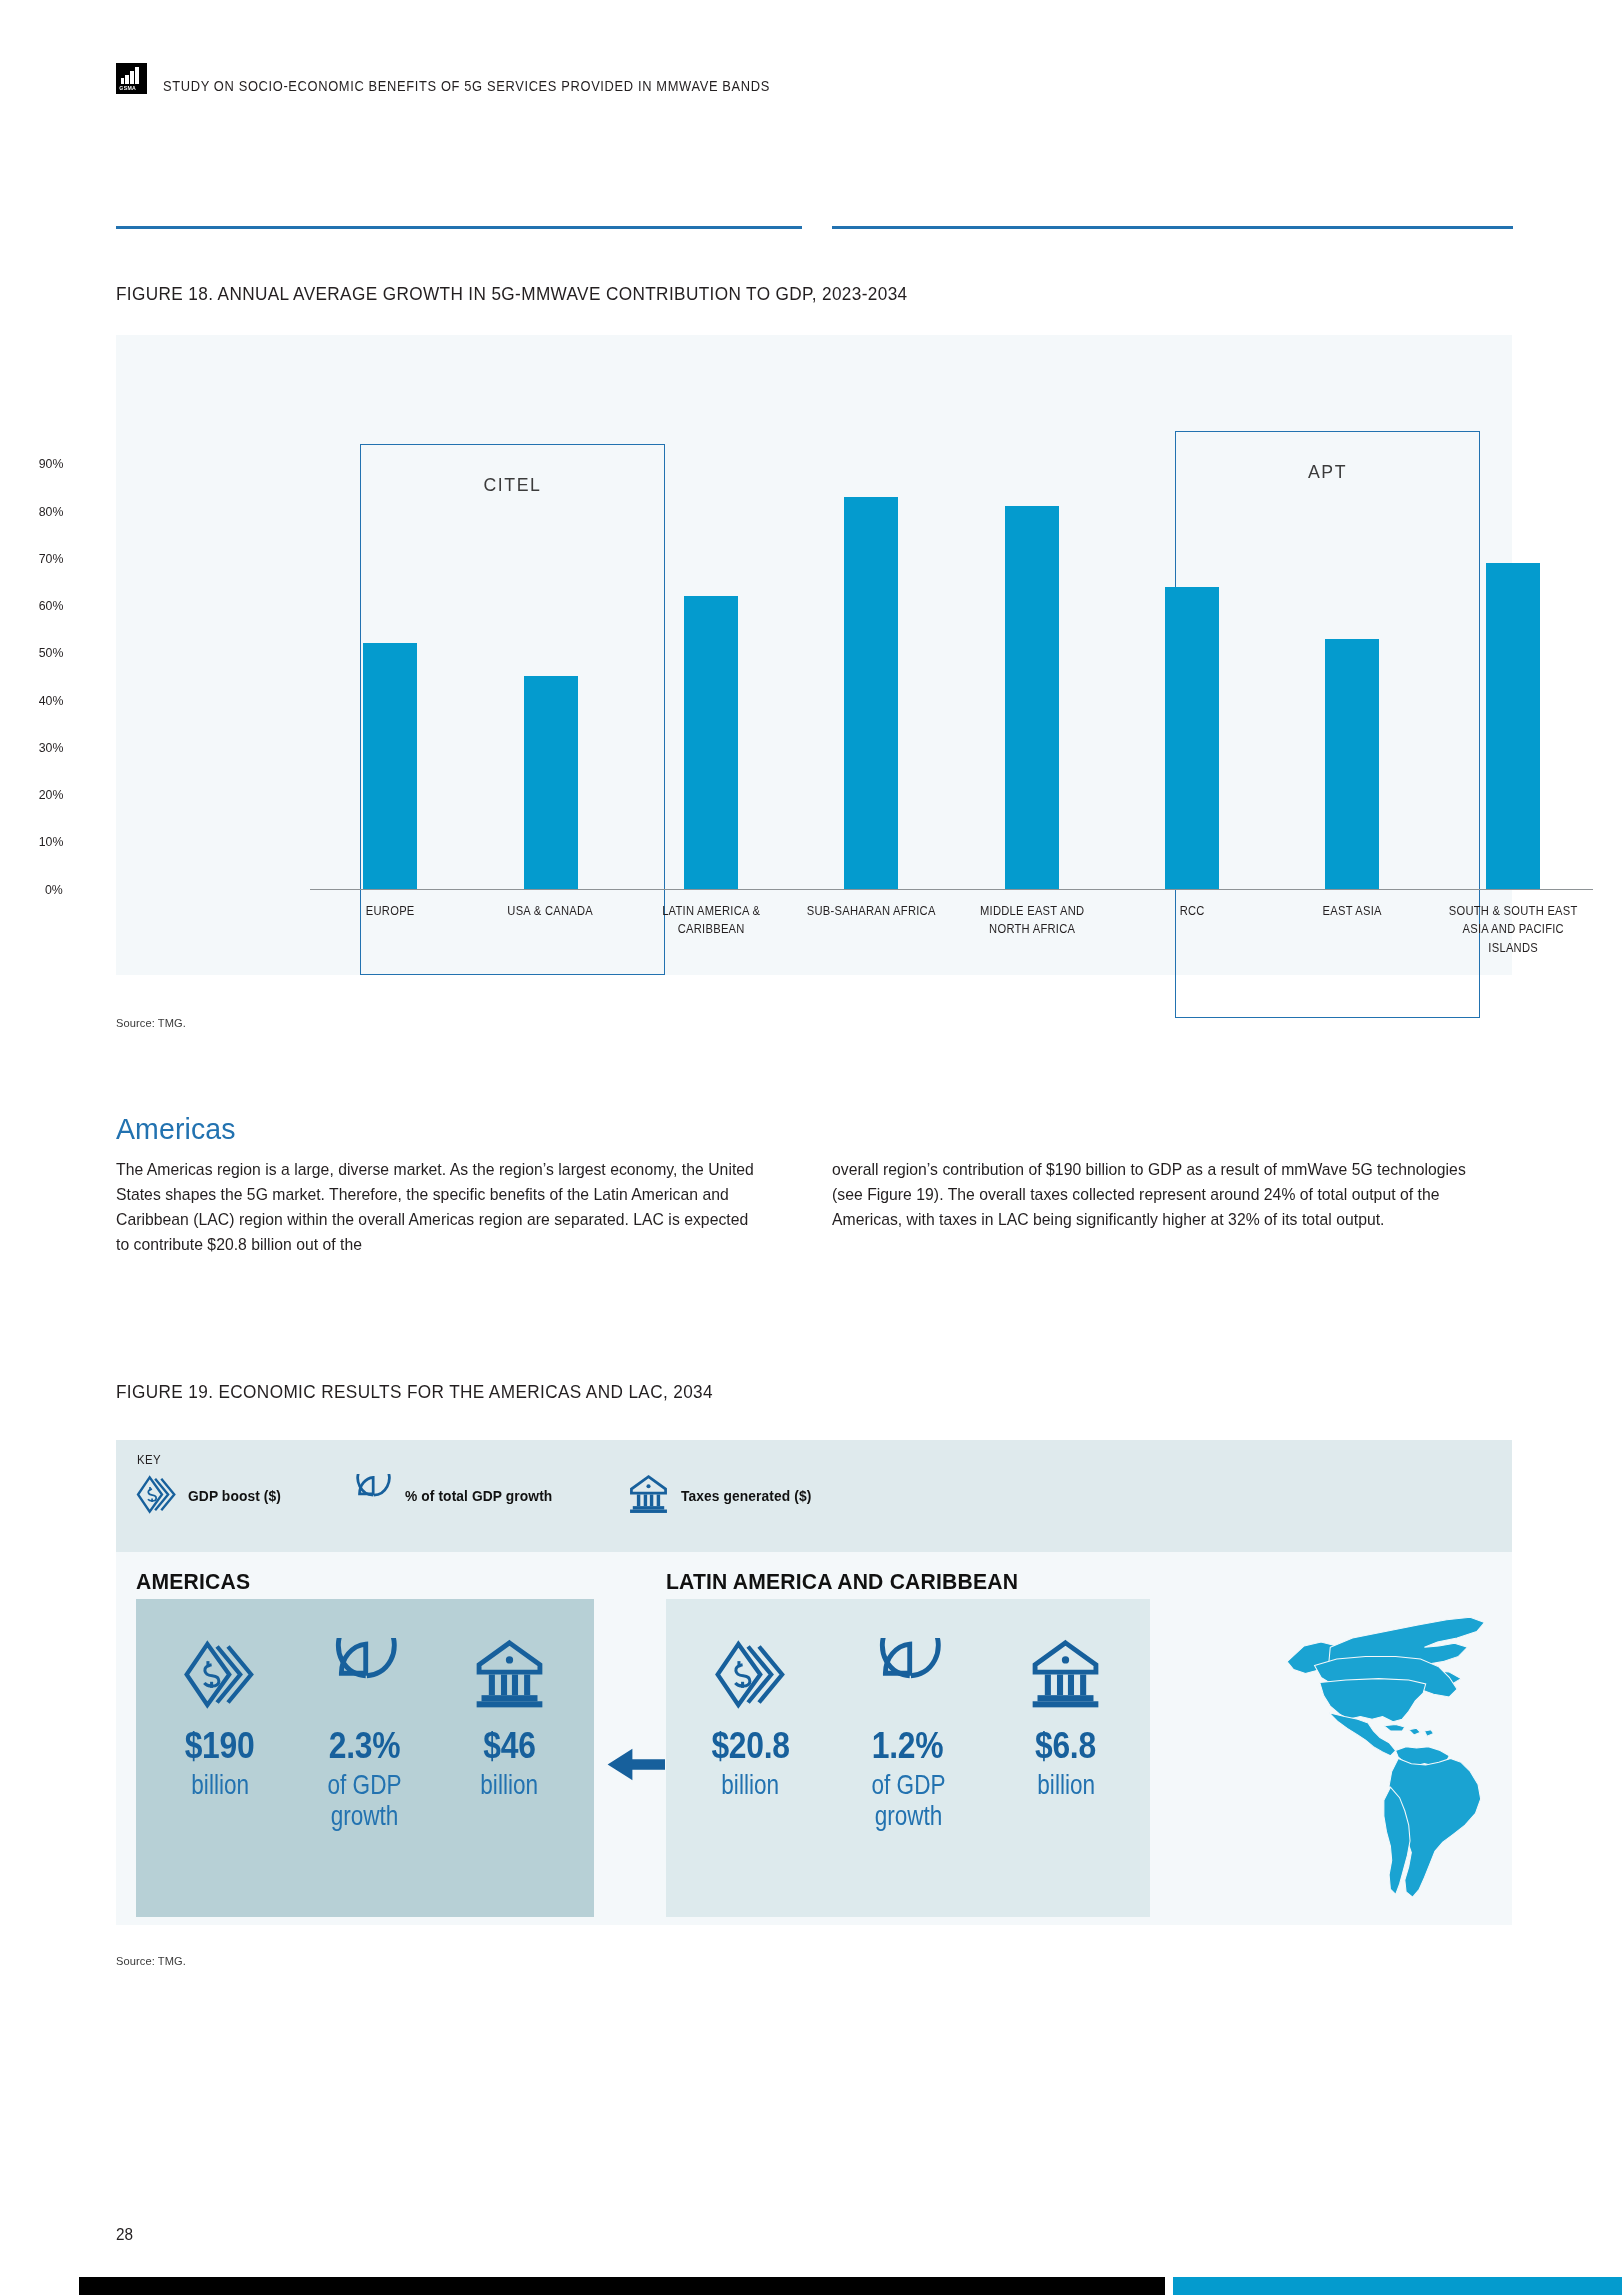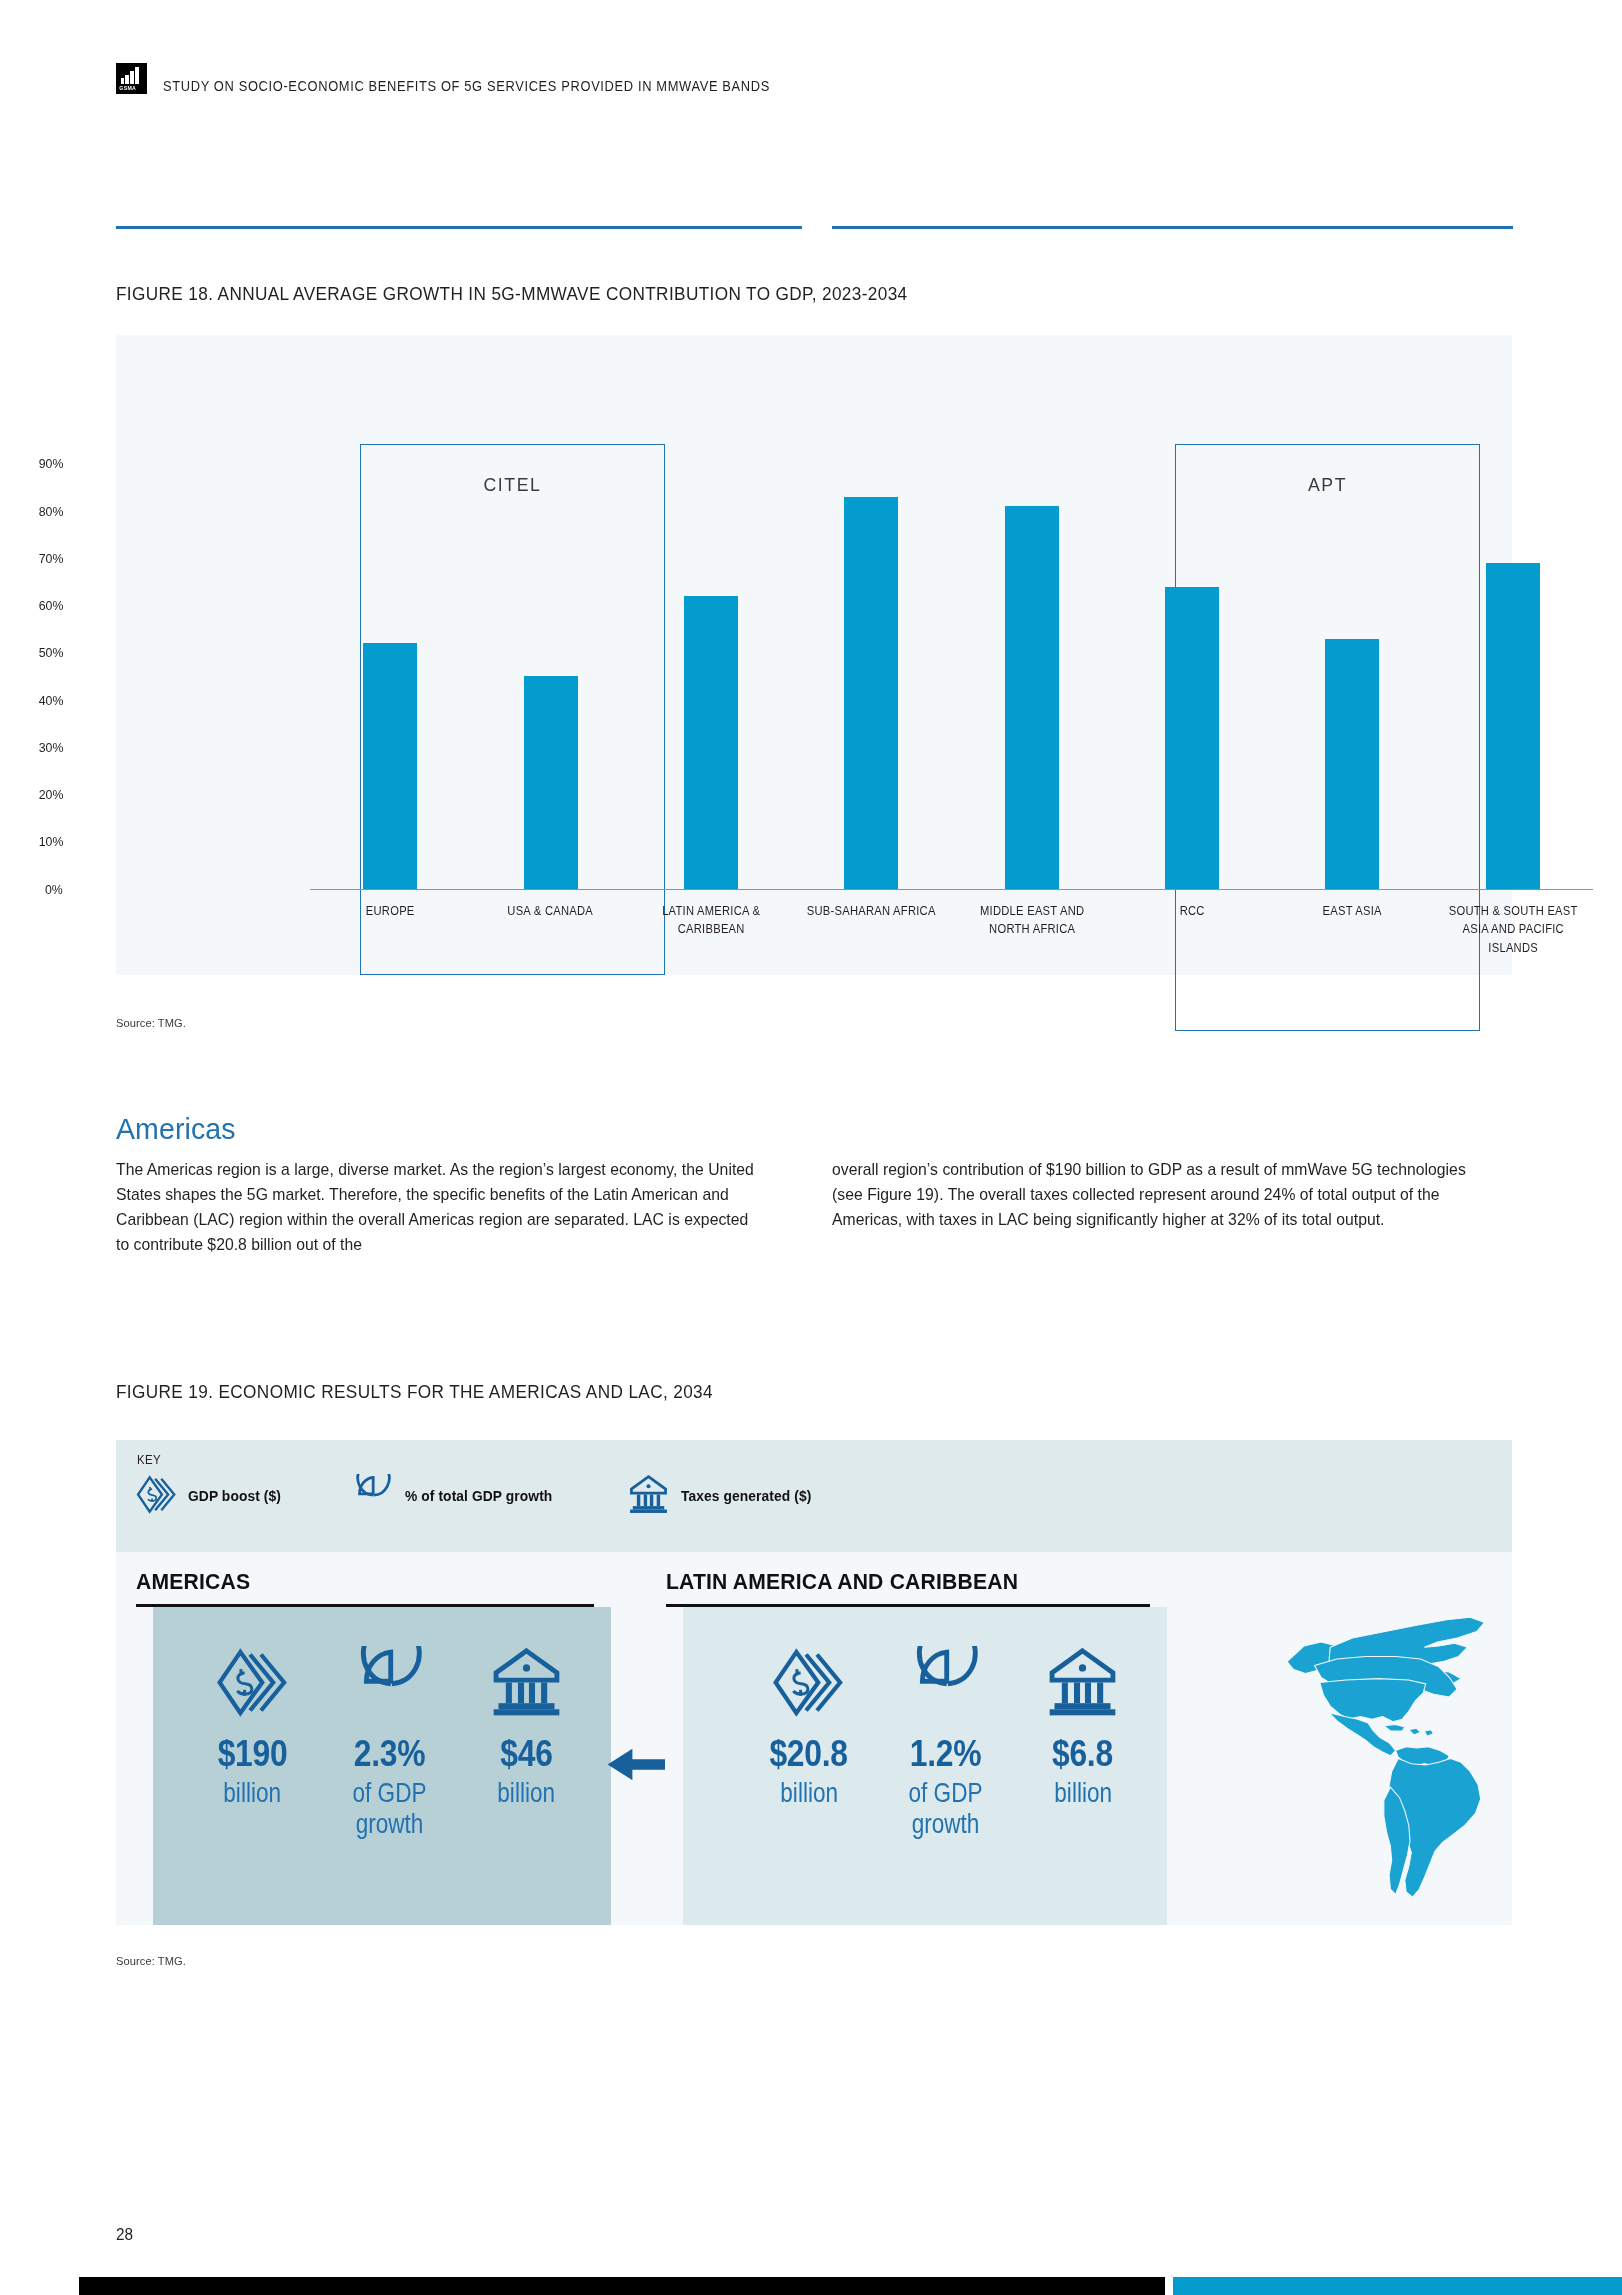--- a/index.html
+++ b/index.html
@@ -96,21 +96,21 @@
   }
   .group-box .group-label {
     position: absolute; top: 30px; left: 0; right: 0;
     text-align: center;
     font-size: 17.7px;
     letter-spacing: 1.6px;
     color: #3b3b3b;
     font-weight: 400;
   }
   #box-citel { left: 244px; top: 79px; width: 305px; height: 531px; }
-  #box-apt   { left: 1059px; top: 79px; width: 305px; height: 587px; }
+  #box-apt   { left: 1059px; top: 66px; width: 305px; height: 587px; }
   .axis-line {
     position: absolute;
     left: 194px; top: 554px; width: 1283px; height: 1.3px;
     background: #8e9396;
   }
   .ytick {
     position: absolute;
     right: 1449px;
     text-align: right;
     font-size: 13.7px;
@@ -215,24 +215,23 @@
     position: absolute; top: 17px; left: 0;
     font-size: 22px; font-weight: bold; color: #111;
     letter-spacing: 0.2px; white-space: nowrap;
     transform: scaleX(0.96); transform-origin: left center;
   }
   .stat-block .blk-rule {
     position: absolute; top: 52px; left: 0;
     height: 2.6px; background: #111;
   }
   .stat-block .blk-body {
-    position: absolute; top: 55px; left: 0;
-    display: flex; justify-content: flex-end;
+    position: absolute; top: 47px; left: 0;
+    display: flex; justify-content: space-between;
     padding: 26px 15.7px 0 15.7px;
-    margin-left: 17px;
   }
   #blk-americas { left: 19.6px; top: 0; width: 458px; height: 373px; }
   #blk-americas .blk-rule { width: 458px; }
   #blk-americas .blk-body {
     width: 458px; height: 318px; background: #b7d0d6;
   }
   #blk-lac { left: 550px; top: 0; width: 540px; height: 373px; }
   #blk-lac .blk-rule { width: 484px; }
   #blk-lac .blk-body {
     width: 484px; height: 318px; background: #ddeaed;

